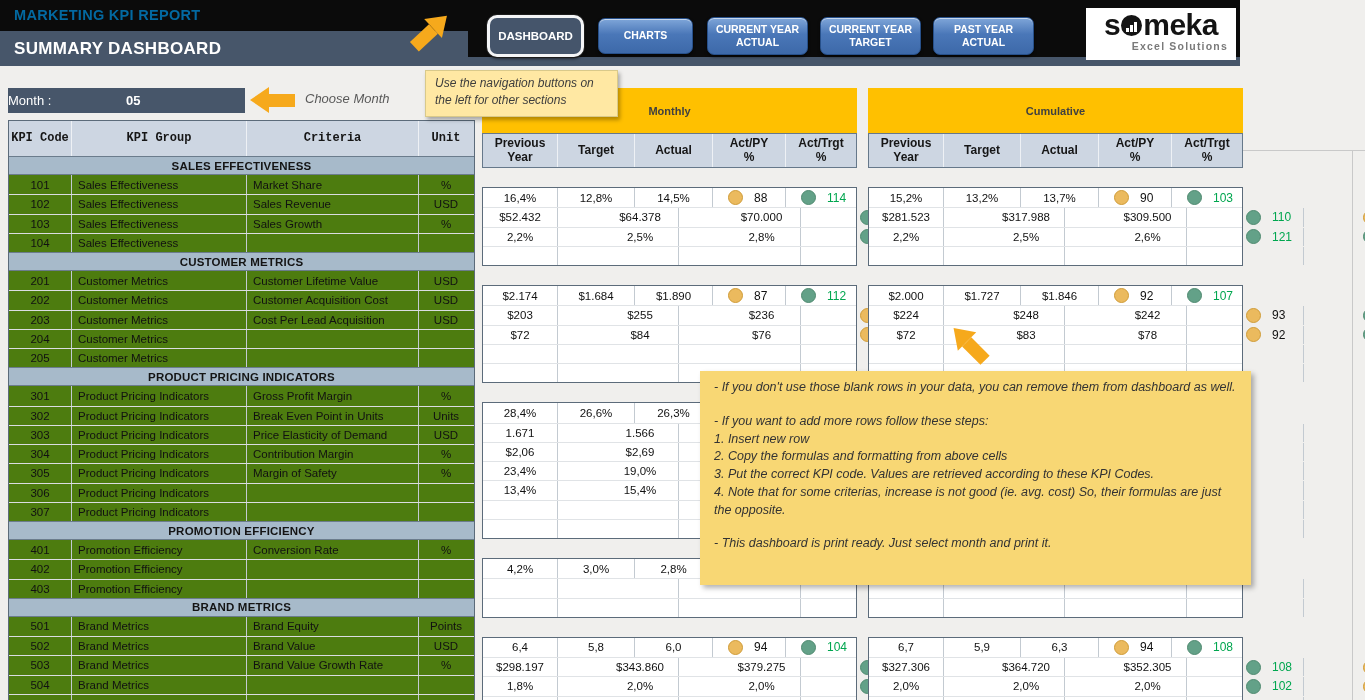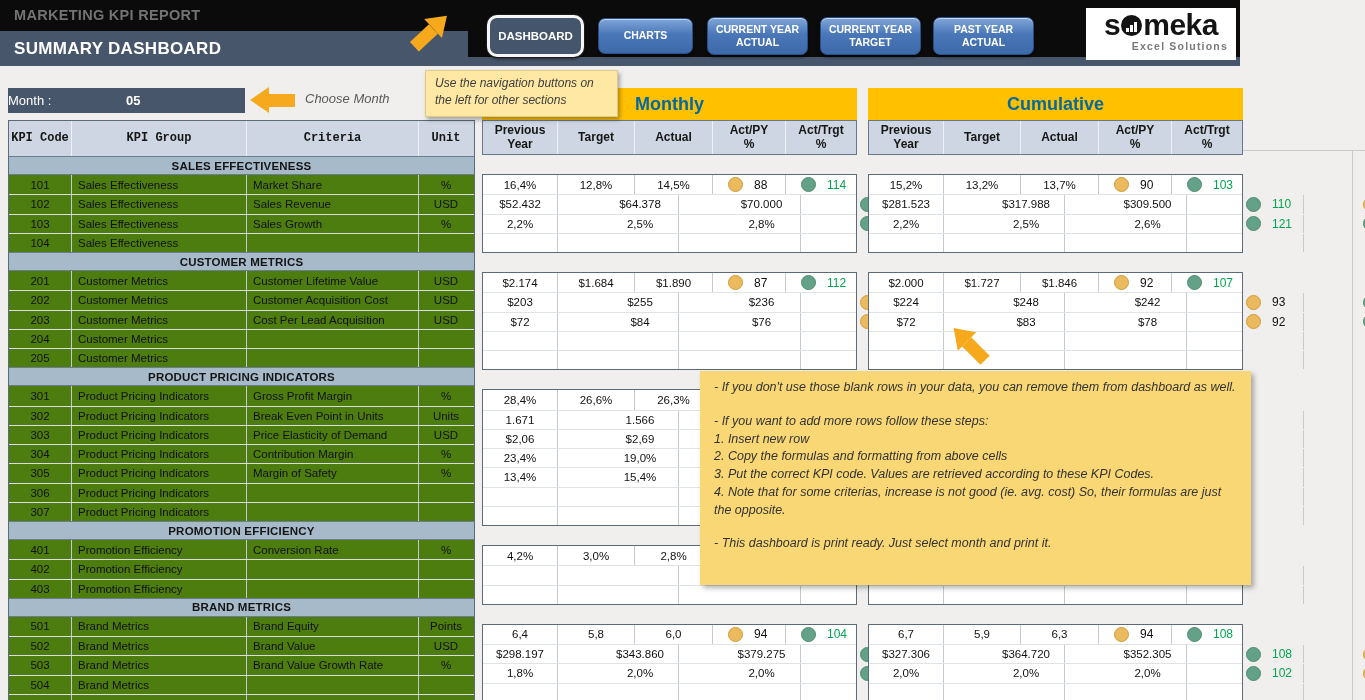--- a/index.html
+++ b/index.html
@@ -4,21 +4,21 @@
 <style>
   * { margin:0; padding:0; box-sizing:border-box; }
   html,body { width:1365px; height:700px; overflow:hidden; }
   body { font-family:"Liberation Sans", sans-serif; background:#f0efed; position:relative; }
   .stage { position:absolute; inset:0; width:1365px; height:700px; }
 
   
   .black-bar { position:absolute; left:0; top:0; width:1240px; height:31px; background:#0b0b0b; z-index:2; }
   .black-ext { position:absolute; left:468px; top:0; width:772px; height:57px; background:#0b0b0b; z-index:2; }
   .slate-bar { position:absolute; left:0; top:31px; width:1240px; height:35px; background:#47566a; z-index:1; }
-  .report-title { position:absolute; left:14px; top:0; height:31px; line-height:31px; color:#737373; font-weight:bold; font-size:14.5px; letter-spacing:.3px; z-index:3; }
+  .report-title { position:absolute; left:14px; top:0; height:31px; line-height:31px; color:#0369a1; font-weight:bold; font-size:14.5px; letter-spacing:.3px; z-index:3; }
   .dash-subtitle { position:absolute; left:14px; top:31px; height:28px; line-height:35px; color:#fff; font-weight:bold; font-size:17px; letter-spacing:.3px; z-index:3; }
 
   
   .btn { position:absolute; z-index:6; display:flex; align-items:center; justify-content:center; text-align:center; color:#fff; font-weight:bold; cursor:pointer; white-space:pre-line; line-height:1.25; }
   .btn-active { background:#45556b; border:3px solid #f4f5f7; border-radius:10px; font-size:11.5px; box-shadow:0 0 0 1px #1c1c1c, 0 2px 3px rgba(0,0,0,.55); }
   .btn-blue { background:linear-gradient(180deg,#7fa6d9 0%,#4a77b8 45%,#3d69a9 100%); border:1px solid #27508a; border-radius:7px; font-size:10.5px; box-shadow:inset 0 1px 0 rgba(255,255,255,.55), 0 2px 3px rgba(0,0,0,.55); }
   .btn-dashboard { left:487px; top:15px; width:97px; height:42px; }
   .btn-charts    { left:598px; top:18px; width:95px; height:36px; }
   .btn-cya       { left:707px; top:17px; width:101px; height:38px; }
   .btn-cyt       { left:820px; top:17px; width:101px; height:38px; }
@@ -48,21 +48,21 @@
 
   
   .note-sm { position:absolute; left:425px; top:70px; width:193px; height:47px; background:#ffe8a3; border:1px solid #d9c98a; box-shadow:2px 3px 4px rgba(0,0,0,.3); z-index:8; padding:4px 9px; font-size:12px; font-style:italic; color:#3d3d3d; line-height:1.45; }
   .note-big { position:absolute; left:700px; top:371px; width:551px; height:214px; background:#f8d774; box-shadow:3px 3px 5px rgba(0,0,0,.3); z-index:8; padding:8px 14px; font-size:12.5px; font-style:italic; color:#333; line-height:1.42; overflow:hidden; }
   .note-big .blank { height:16px; }
 
   
   .col { position:absolute; top:88px; z-index:3; }
   .spacer32 { height:32px; }
   .gap19 { height:19px; }
-  .gold-head { height:32px; background:#ffc000; color:#0369a1; font-weight:bold; font-size:18px; display:flex; align-items:center; justify-content:center; }
+  .gold-head { height:45px; background:#ffc000; color:#404040; font-weight:bold; font-size:11px; display:flex; align-items:center; justify-content:center; }
   .sub-row { height:35px; background:#cdd6e2; border:1px solid #66788a; display:grid; grid-template-columns:75px 77px 78px 73px 70px; }
   .sub-cell { display:flex; align-items:center; justify-content:center; text-align:center; font-weight:bold; font-size:12px; color:#161616; white-space:pre-line; line-height:1.15; border-right:1px solid #eef1f5; }
   .sub-cell:last-child { border-right:none; }
 
   
   #left-col { left:8px; width:467px; }
   .left-table { border:1.5px solid #5c6b7a; background:#fff; }
   .lhead { height:35px; background:#cdd6e2; display:grid; grid-template-columns:63px 175px 172px 54px;font-family:Liberation Mono, monospace; }
   .lhead .sub-cell { font-size:12px; }
   .sec { height:19px; background:#a7baca; border-top:1px solid #6b7c8c; border-bottom:1px solid #6b7c8c; font-weight:bold; font-size:11.5px; color:#141414; display:flex; align-items:center; justify-content:center; letter-spacing:.2px; }

